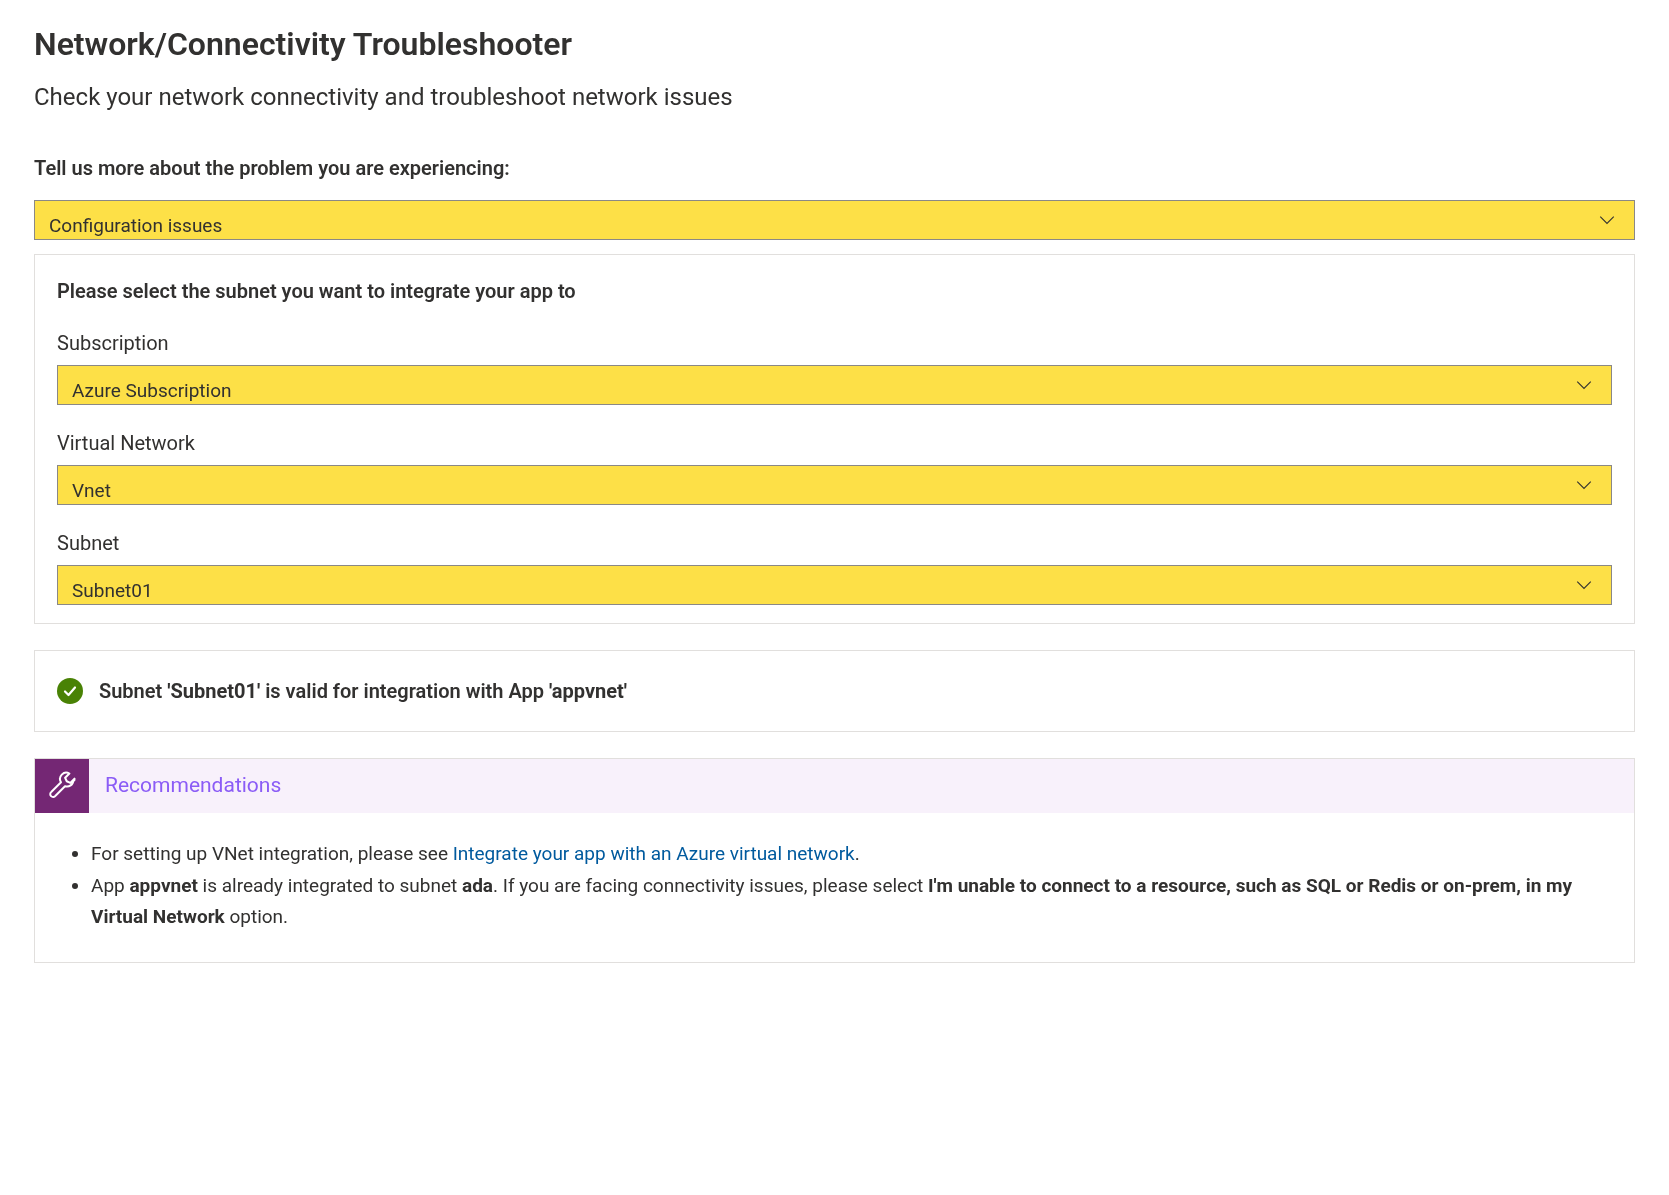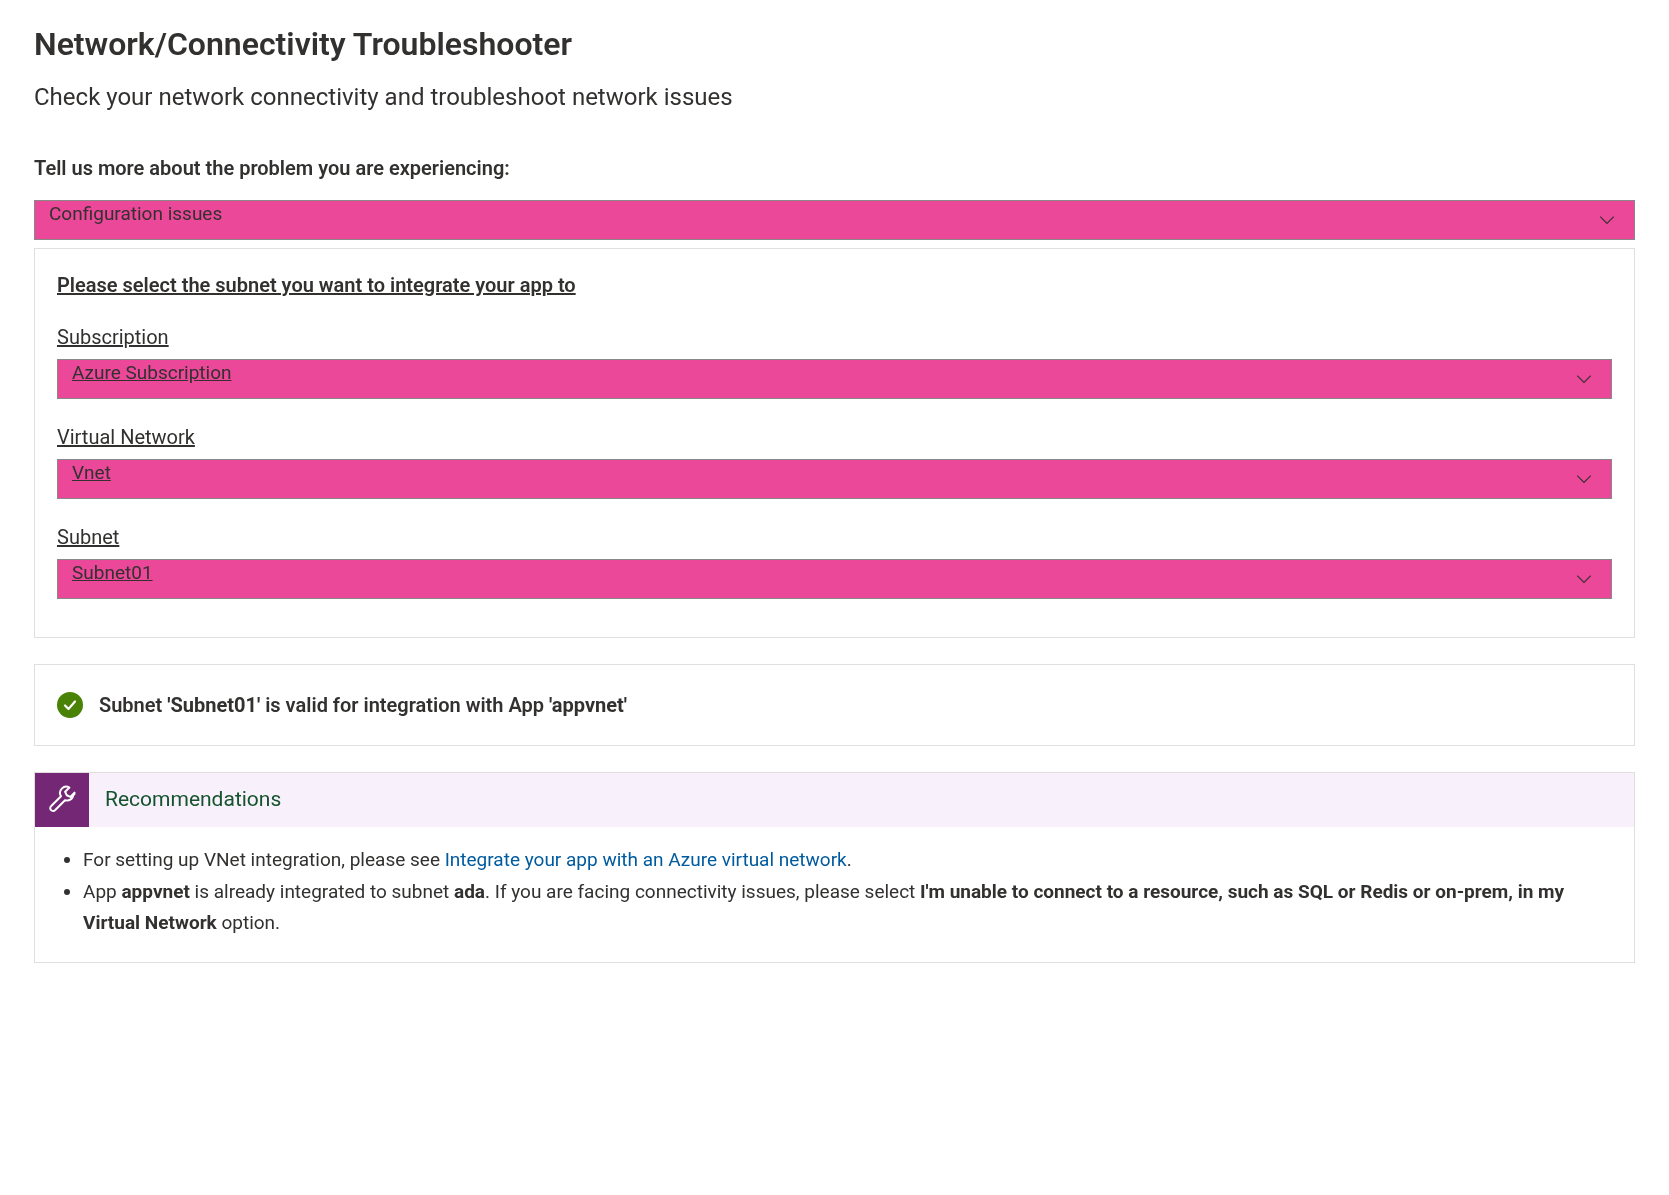--- a/index.html
+++ b/index.html
@@ -24,41 +24,40 @@
   }
   .prompt-label {
     font-weight: 600;
     font-size: 20px;
     margin-bottom: 18px;
   }
   .select-field {
     position: relative;
     width: 100%;
     border: 1px solid #8a8886;
-    background: #ec4899;
+    background: #fde047;
     height: 40px;
     display: flex;
-    align-items: flex-start;
+    align-items: flex-end;
     padding: 0 50px 0 14px;
     box-sizing: border-box;
     font-size: 19px;
     cursor: pointer;
   }
   .chevron {
     position: absolute;
     right: 18px;
     top: 50%;
     transform: translateY(-50%);
   }
   .chevron svg { display:block; }
   .panel {
     border: 1px solid #e1dfdd;
-    padding: 22px 22px 38px 22px;
-    margin-top: 8px;
-    text-decoration: underline;
+    padding: 22px 22px 18px 22px;
+    margin-top: 14px;
   }
   .panel-heading {
     font-weight: 600;
     font-size: 20px;
     margin-bottom: 24px;
   }
   .field-label {
     font-size: 20px;
     color: #323130;
     margin-bottom: 8px;
@@ -100,27 +99,27 @@
   .reco-icon-box {
     width: 54px;
     background: #742774;
     display:flex;
     align-items:center;
     justify-content:center;
   }
   .reco-title {
     font-size: 21px;
     padding: 12px 16px;
-    color: #14532d;
+    color: #8b5cf6;
   }
   .reco-body {
     padding: 18px 24px 22px 24px;
   }
   .reco-body ul {
-    margin: 0;
+    margin: 8px;
     padding-left: 24px;
   }
   .reco-body li {
     font-size: 19px;
     line-height: 1.6;
     margin-bottom: 2px;
   }
   .reco-body a {
     color: #005a9e;
     text-decoration: none;

